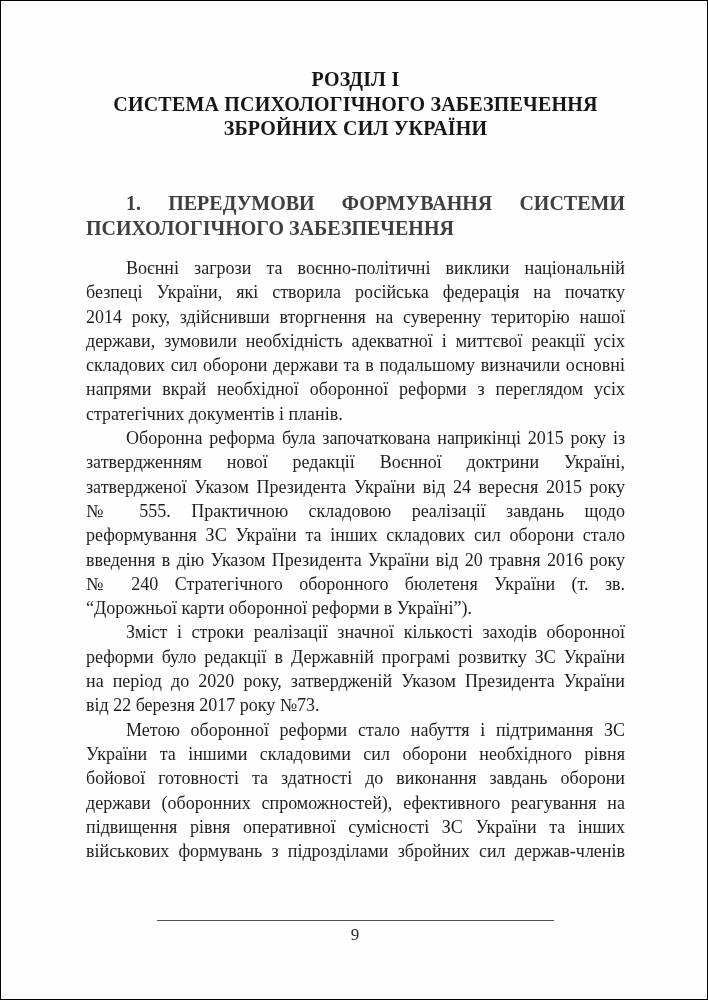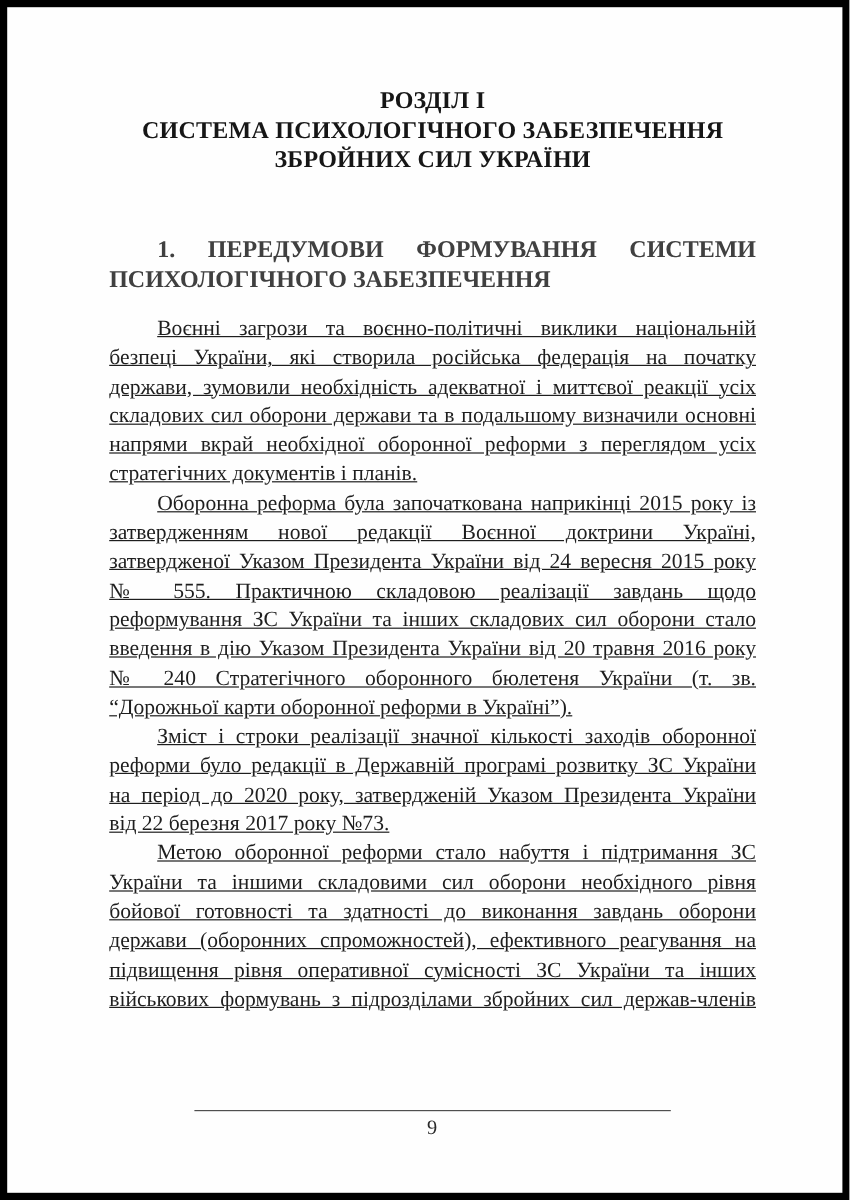--- a/index.html
+++ b/index.html
@@ -6,21 +6,21 @@
     margin: 0;
     padding: 0;
     background: #ffffff;
   }
   .page {
     position: relative;
     width: 708px;
     height: 1000px;
     background: #fefefe;
     box-sizing: border-box;
-    border: 6px solid #000000;
+    border: 1px solid #000000;
     font-family: "Liberation Serif", "DejaVu Serif", serif;
     color: #1e1e1e;
     overflow: hidden;
   }
   
   .chapter {
     position: absolute;
     top: 66px;
     left: 85px;
     width: 539px;
@@ -62,21 +62,21 @@
   .para {
     margin: 0;
     padding: 0;
   }
   .ln {
     text-align: justify;
     text-align-last: justify;
     white-space: nowrap;
     overflow: visible;
   }
-  .ln { white-space: normal; text-decoration: underline; }
+  .ln { white-space: normal; }
   .ln.first { text-indent: 40px; }
   .ln.end { text-align-last: left; }
   
   .footer-rule {
     position: absolute;
     top: 919px;
     left: 156px;
     width: 397px;
     height: 0;
     border-top: 1px solid #4f4f4f;
@@ -105,20 +105,21 @@
   <div class="section-heading">
     <div class="h-first">1. ПЕРЕДУМОВИ ФОРМУВАННЯ СИСТЕМИ</div>
     <div class="h-rest">ПСИХОЛОГІЧНОГО ЗАБЕЗПЕЧЕННЯ</div>
   </div>
 
   <main class="body-text">
 
     <p class="para">
       <span class="ln first" style="display:block">Воєнні загрози та воєнно-політичні виклики національній</span>
       <span class="ln" style="display:block">безпеці України, які створила російська федерація на початку</span>
+      <span class="ln" style="display:block">2014 року, здійснивши вторгнення на суверенну територію нашої</span>
       <span class="ln" style="display:block">держави, зумовили необхідність адекватної і миттєвої реакції усіх</span>
       <span class="ln" style="display:block">складових сил оборони держави та в подальшому визначили основні</span>
       <span class="ln" style="display:block">напрями вкрай необхідної оборонної реформи з переглядом усіх</span>
       <span class="ln end" style="display:block">стратегічних документів і планів.</span>
     </p>
 
     <p class="para">
       <span class="ln first" style="display:block">Оборонна реформа була започаткована наприкінці 2015 року із</span>
       <span class="ln" style="display:block">затвердженням нової редакції Воєнної доктрини Україні,</span>
       <span class="ln" style="display:block">затвердженої Указом Президента України від 24 вересня 2015 року</span>

